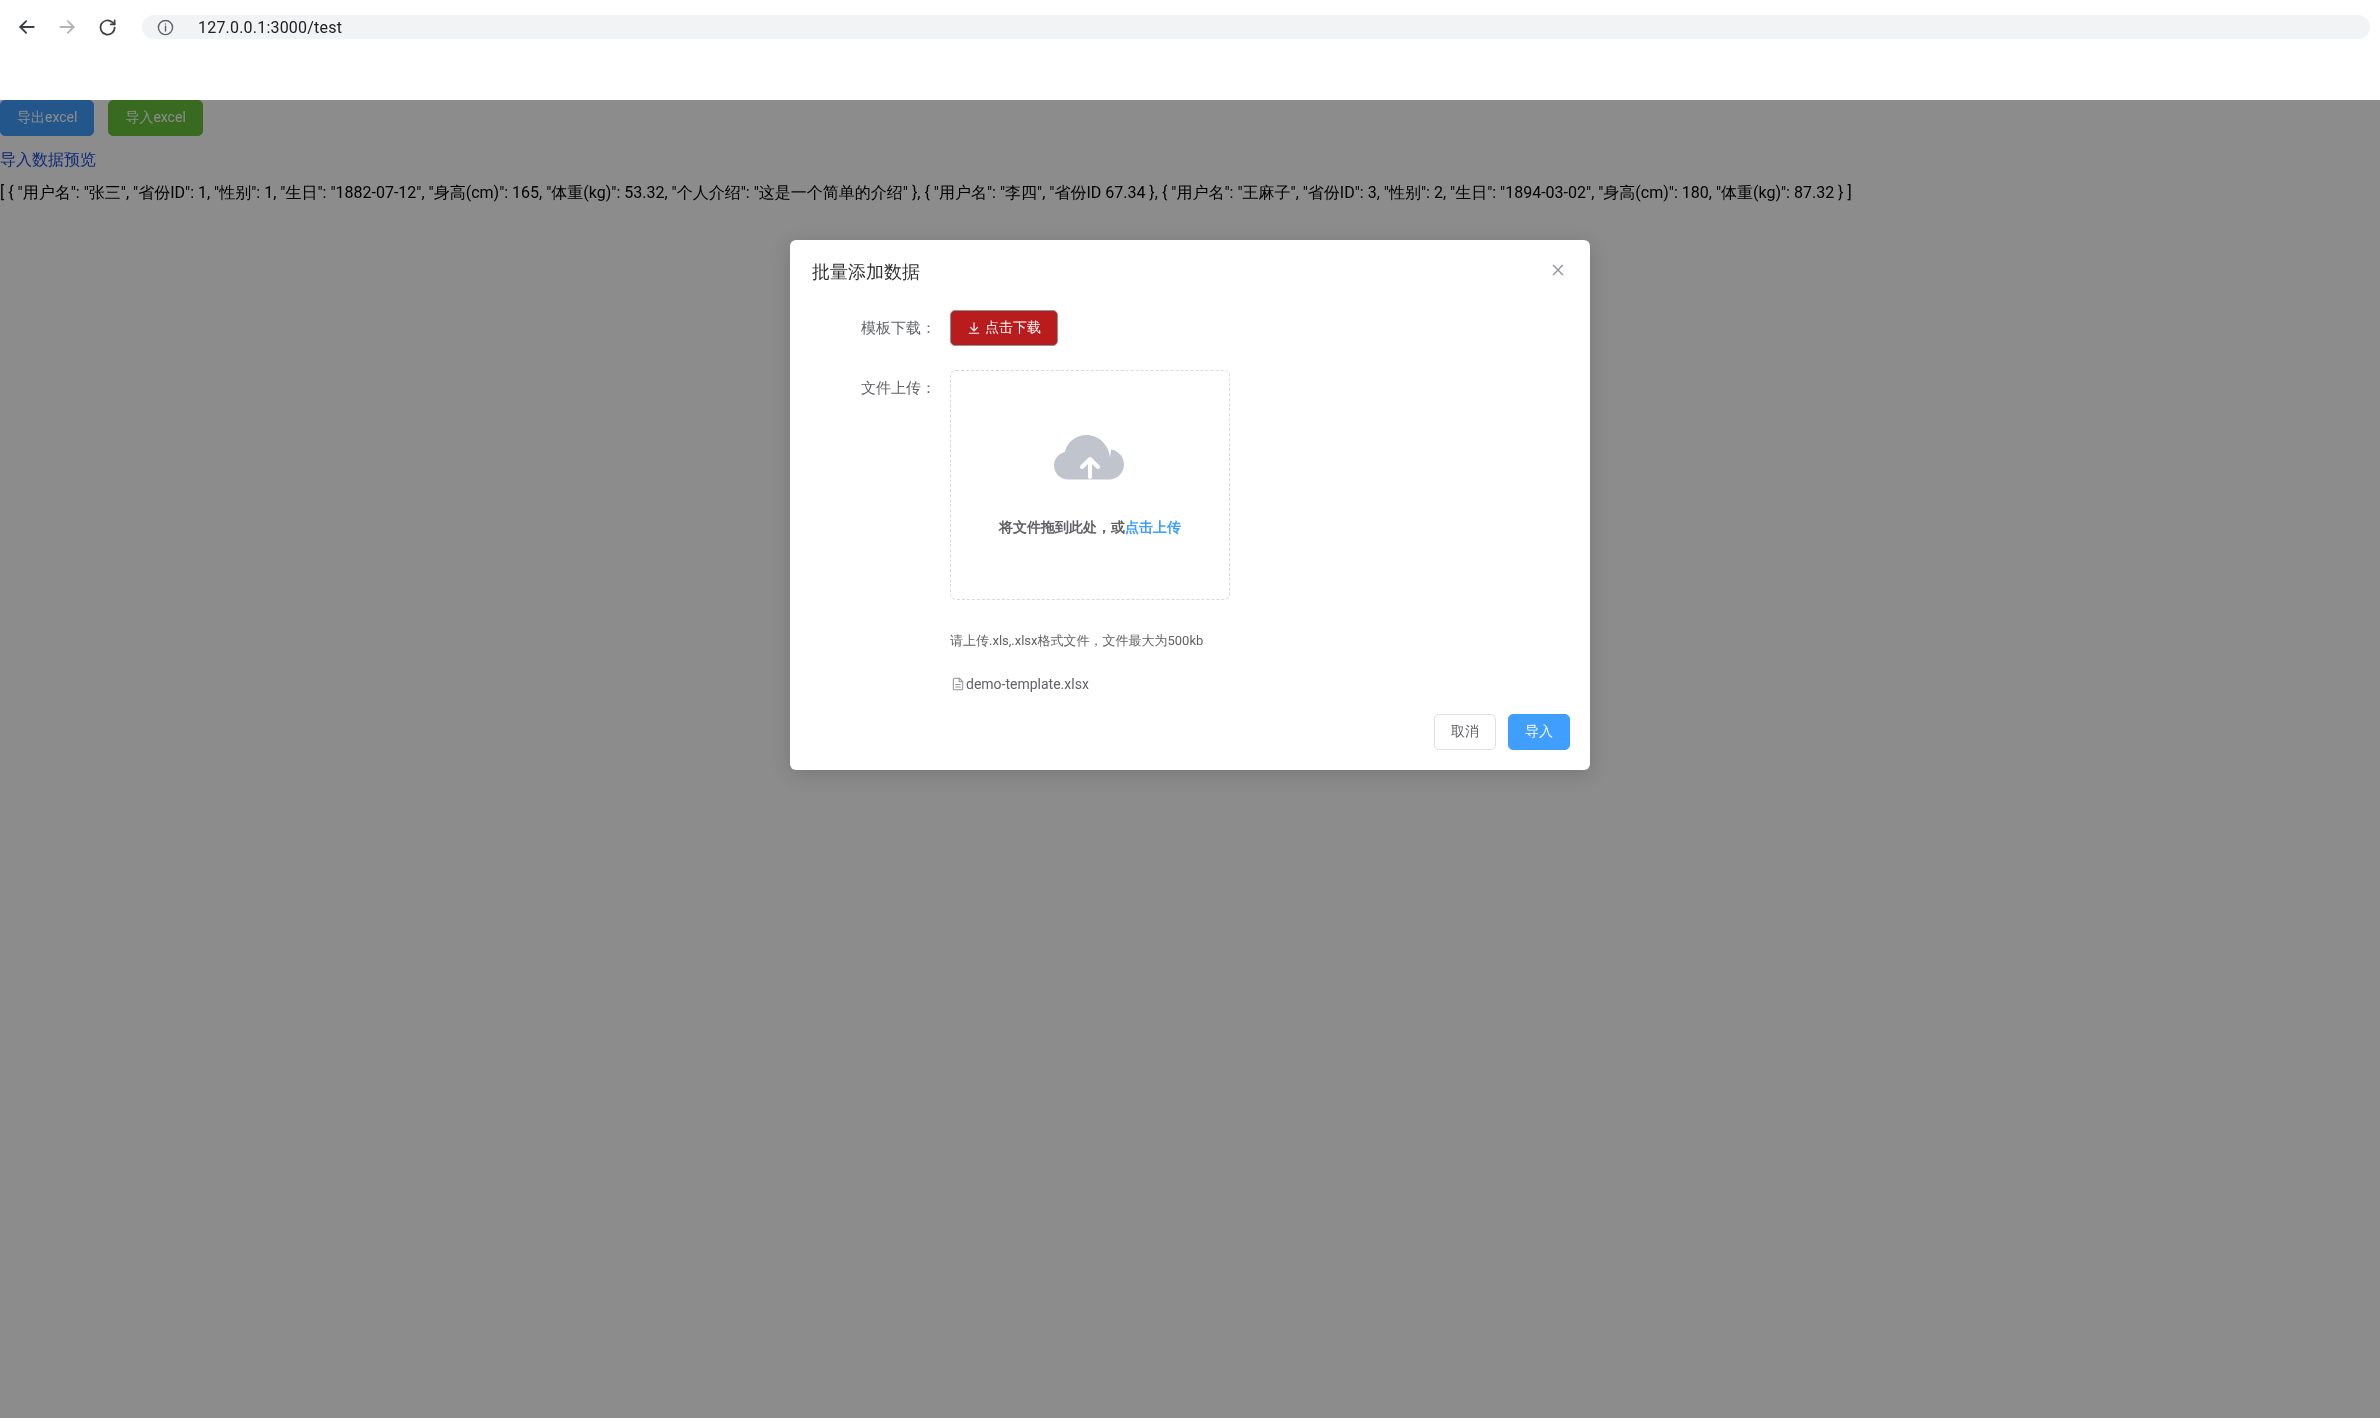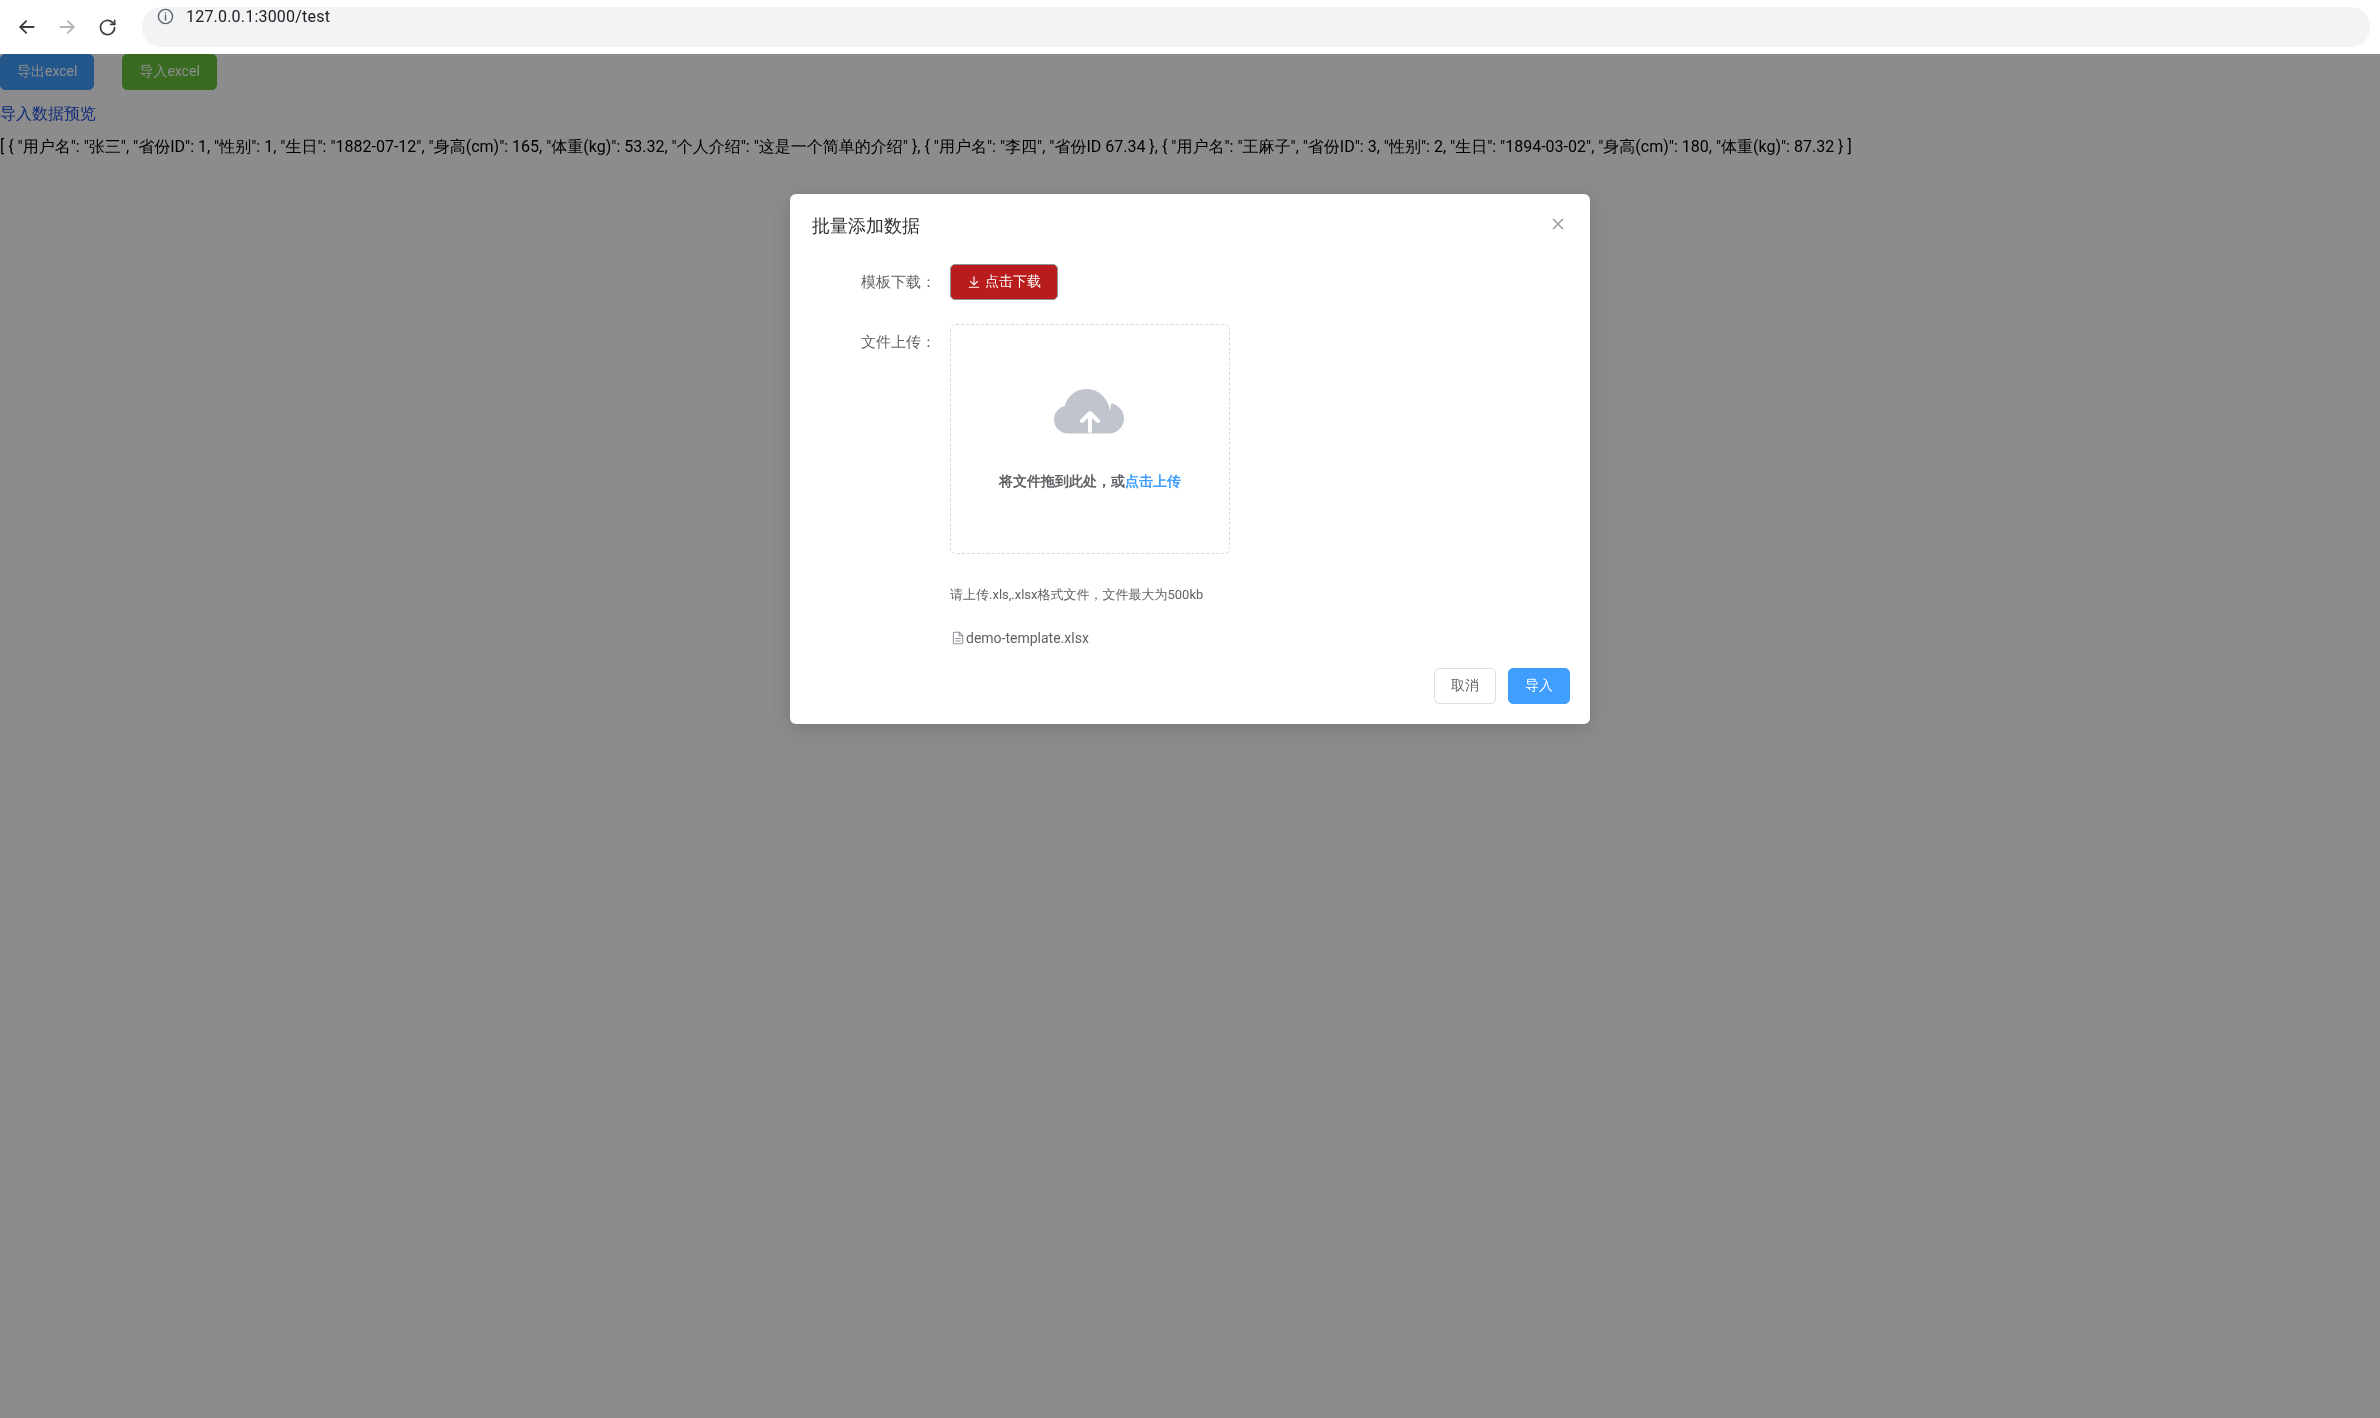--- a/index.html
+++ b/index.html
@@ -19,42 +19,43 @@
       width: 34px; height: 34px;
       display: flex; align-items: center; justify-content: center;
       border-radius: 50%;
       color: #3c4043;
       cursor: pointer;
     }
     .nav-btn.disabled { color: #b5b5b5; cursor: default; }
     .address-bar {
       flex: 1;
       margin-left: 12px;
-      height: 40px;
+      height: 24px;
       background: #f1f3f4;
       border-radius: 19px;
       display: flex;
-      align-items: flex-start;
+      align-items: center;
       padding: 0 14px;
       color: #202124;
       font-size: 16px;
-      gap: 12px;
+      gap: 24px;
     }
     .addr-info-icon { width:18px; height:18px; display:flex; align-items:center; justify-content:center; color:#5f6368;}
     .addr-text { letter-spacing: .2px; }
 
     
     .page {
       position: relative;
       height: calc(100% - 54px);
     }
 
     .toolbar {
       display: flex;
-      gap: 28px;
+      gap: 14px;
+      margin-top: 46px;
     }
     .btn {
       display: inline-flex;
       align-items: center;
       justify-content: center;
       padding: 8px 16px;
       border-radius: 5px;
       font-size: 14px;
       font-weight: 400;
       border: 1px solid transparent;

